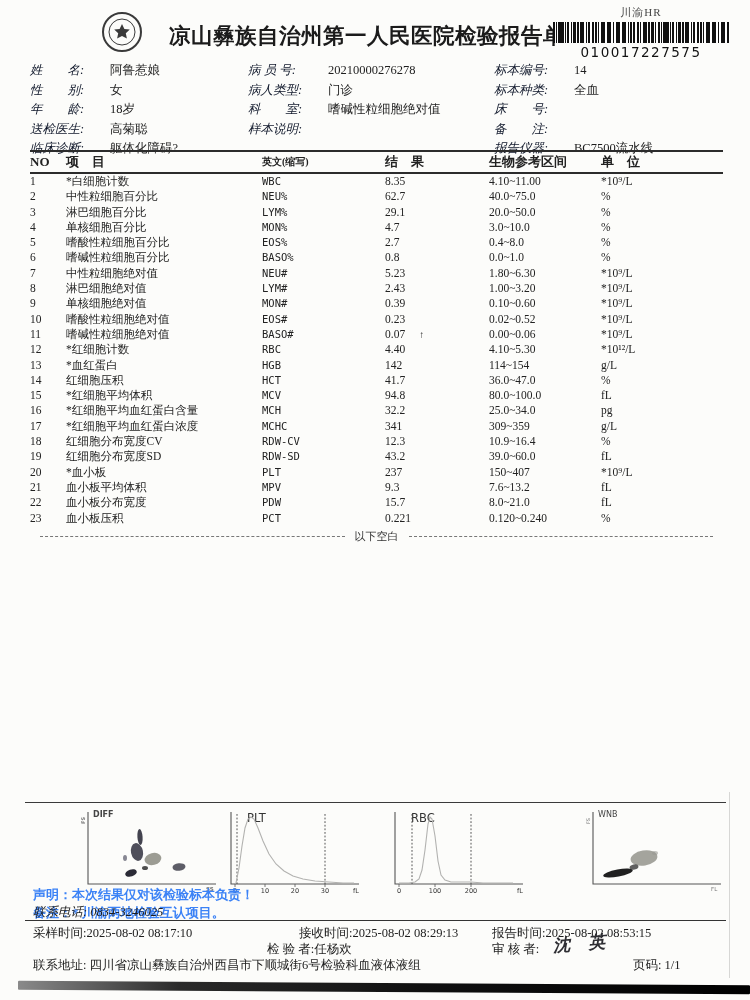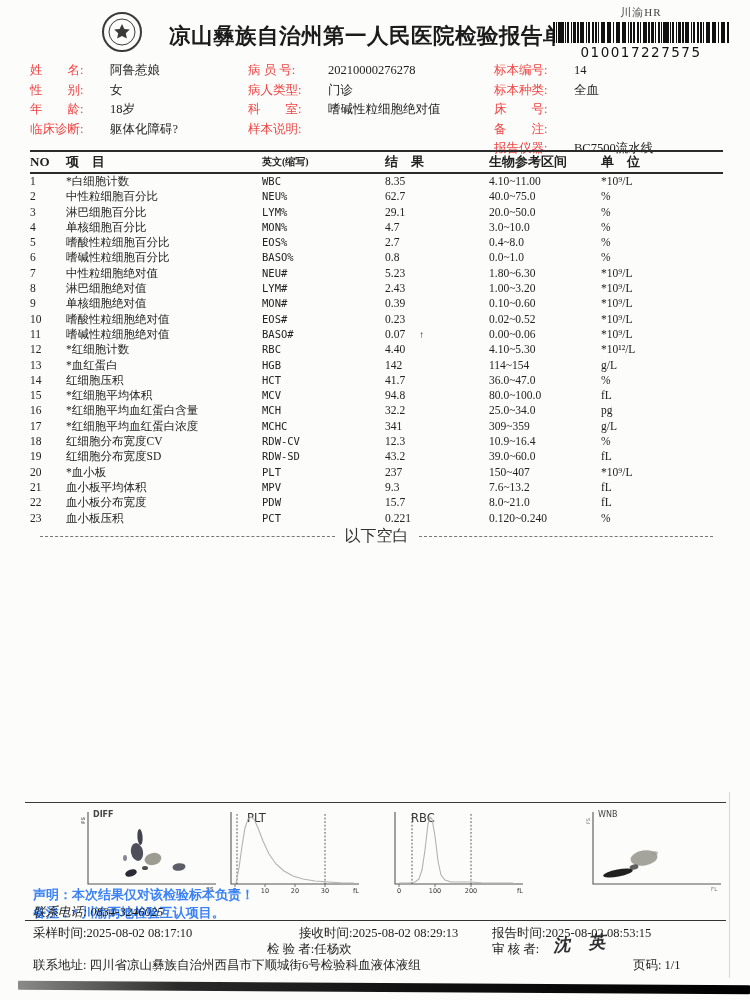--- a/index.html
+++ b/index.html
@@ -15,36 +15,36 @@
         background-image:
           repeating-linear-gradient(90deg,#111 0 1px,transparent 1px 3px),
           repeating-linear-gradient(90deg,#111 0 2px,transparent 2px 7px),
           repeating-linear-gradient(90deg,#111 0 1px,transparent 1px 5px);}
   .barcode-number{font-family:"DejaVu Sans","Liberation Sans",sans-serif;font-size:13.5px;
         letter-spacing:1.5px;color:#111;margin-top:1px;}
   
   .info-grid{position:absolute;left:30px;top:61px;width:697px;display:grid;
         grid-template-columns:218px 246px 233px;font-size:12.5px;}
   .info-row{height:19.5px;line-height:19.5px;white-space:nowrap;overflow:visible;}
-  .info-label{display:inline-block;min-width:80px;color:#ef4444;}
+  .info-label{display:inline-block;min-width:80px;color:#0f172a;font-style:italic;}
   .info-value{color:#1e1e1e;}
   
   .rtable{position:absolute;left:30px;top:150px;width:693px;}
   .trow{display:flex;height:15.3px;line-height:15.3px;font-size:11.5px;white-space:nowrap;}
   .t-head .trow{height:20px;line-height:20px;font-size:13px;font-weight:bold;}
   .t-head{border-top:2px solid #2c2c2c;border-bottom:2px solid #2c2c2c;}
   .c-no{width:36px;}
   .c-item{width:196px;}
   .c-en{width:123px;font-family:"DejaVu Sans Mono","Liberation Mono",monospace;font-size:10.5px;}
   .t-head .c-en{font-family:inherit;font-size:10px;}
   .c-result{width:104px;}
   .c-range{width:112px;}
   .c-unit{flex:1;}
   .flag{margin-left:14px;font-size:10px;}
-  .end-note{display:flex;align-items:center;height:16px;margin-top:3px;font-size:16px;color:#333;}
+  .end-note{display:flex;align-items:center;height:16px;margin-top:3px;font-size:11px;color:#333;}
   .end-note .dash{flex:1;border-top:1.2px dashed #777;margin:0 10px;}
   
   .charts{position:absolute;left:25px;top:802px;width:701px;height:92px;border-top:1.5px solid #3a3a3a;}
   .chart-box{position:absolute;top:3px;width:140px;height:88px;}
   .cb0{left:55px;font-weight:bold;} .cb1{left:198px;} .cb2{left:362px;} .cb3{left:560px;}
   
   .statements{position:absolute;left:33px;top:886px;font-size:13px;line-height:17.5px;
         font-weight:600;color:#3b82f6;}
   
   .f-rule{position:absolute;left:25px;top:920px;width:701px;border-top:1.5px solid #333;}
@@ -77,20 +77,21 @@
     <div class="barcode-label">川渝HR</div>
     <div class="barcode-bars"></div>
     <div class="barcode-number">010017227575</div>
   </div>
 
   <section class="info-grid" id="info-grid">
       <div>
         <div class="info-row"><span class="info-label">姓　　名:</span><span class="info-value">阿鲁惹娘</span></div>
         <div class="info-row"><span class="info-label">性　　别:</span><span class="info-value">女</span></div>
         <div class="info-row"><span class="info-label">年　　龄:</span><span class="info-value">18岁</span></div>
+        <div class="info-row"><span class="info-label">送检医生:</span><span class="info-value">高菊聪</span></div>
         <div class="info-row"><span class="info-label">临床诊断:</span><span class="info-value">躯体化障碍?</span></div>
       </div>
       <div>
         <div class="info-row"><span class="info-label">病 员 号:</span><span class="info-value">20210000276278</span></div>
         <div class="info-row"><span class="info-label">病人类型:</span><span class="info-value">门诊</span></div>
         <div class="info-row"><span class="info-label">科　　室:</span><span class="info-value">嗜碱性粒细胞绝对值</span></div>
         <div class="info-row"><span class="info-label">样本说明:</span><span class="info-value"></span></div>
         <div class="info-row"><span class="info-label"></span><span class="info-value"></span></div>
       </div>
       <div>

